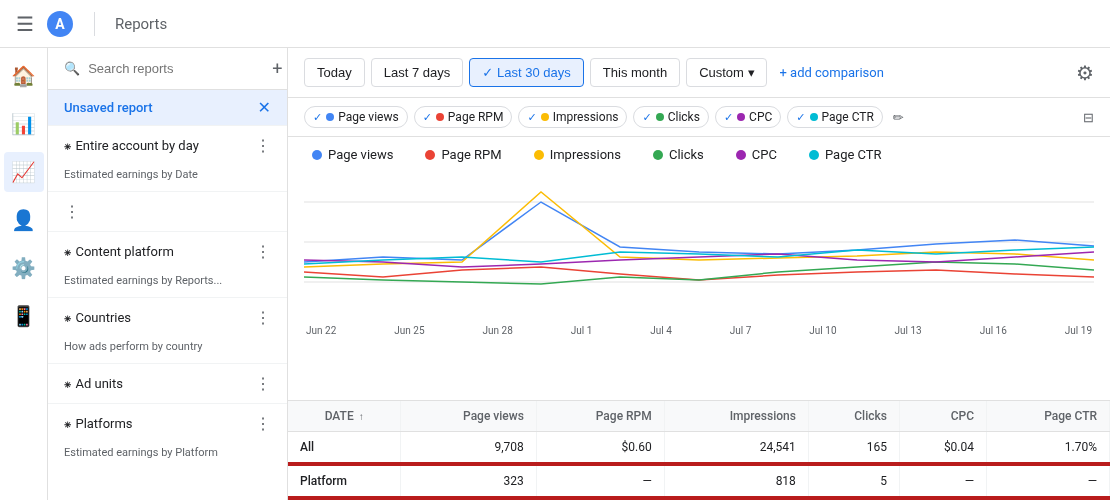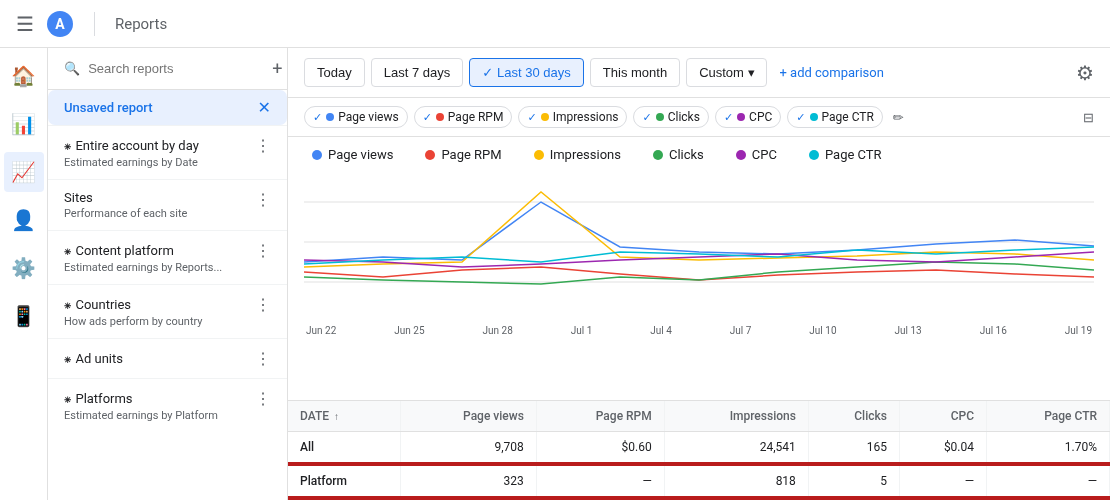--- a/index.html
+++ b/index.html
@@ -26,32 +26,32 @@
     .sidebar-search {
       display: flex; align-items: center; padding: 10px 16px;
       border-bottom: 1px solid #e0e0e0; gap: 8px;
     }
     .sidebar-search input {
       border: none; outline: none; font-size: 13px; color: #202124; flex: 1; background: transparent;
     }
     .sidebar-add-btn { color: #5f6368; cursor: pointer; font-size: 18px; }
     .sidebar-item-active {
       background: #e8f0fe; padding: 8px 16px; display: flex; align-items: center;
-      justify-content: space-between; cursor: pointer; border-radius: 7px;
+      justify-content: space-between; cursor: pointer;
     }
     .sidebar-item-active .item-label { color: #1a73e8; font-size: 13px; font-weight: 500; }
     .sidebar-close { color: #1a73e8; cursor: pointer; font-size: 16px; }
     .sidebar-item {
       padding: 10px 16px; display: flex; align-items: flex-start;
       justify-content: space-between; cursor: pointer;
       border-top: 1px solid #f1f3f4;
     }
     .sidebar-item-content { flex: 1; }
     .sidebar-item-name { font-size: 13px; color: #202124; display: flex; align-items: center; gap: 4px; }
-    .sidebar-item-desc { font-size: 11px; color: #5f6368; margin-top: 2px; }
+    .sidebar-item-desc { font-size: 11px; color: #5f6368; margin-top: 14px; }
     .sidebar-item-more { color: #5f6368; font-size: 16px; cursor: pointer; }
 
     
     .left-icon-nav {
       width: 48px; background: #fff; border-right: 1px solid #e0e0e0;
       display: flex; flex-direction: column; align-items: center; padding-top: 8px; gap: 8px;
     }
     .left-icon-nav .nav-icon {
       width: 40px; height: 40px; display: flex; align-items: center; justify-content: center;
       cursor: pointer; border-radius: 4px; color: #5f6368; font-size: 20px;
@@ -108,21 +108,21 @@
     .chart-area { flex: 1; padding: 0 16px; position: relative; min-height: 160px; }
 
     
     .data-table { border-top: 1px solid #e0e0e0; width: 100%; }
     .data-table table { width: 100%; border-collapse: collapse; font-size: 12px; }
     .data-table th {
       padding: 8px 12px; text-align: right; color: #5f6368; font-weight: 500;
       border-bottom: 1px solid #e0e0e0; border-right: 1px solid #f1f3f4;
       background: #f8f9fa;
     }
-    .data-table th:first-child { text-align: left; }
+    .data-table th:first-child { text-align: center; }
     .data-table td {
       padding: 8px 12px; text-align: right; border-bottom: 4px solid #b91c1c;
       border-right: 1px solid #f1f3f4;
     }
     .data-table td:first-child { text-align: left; font-weight: 500; }
     .sort-icon { font-size: 10px; margin-left: 2px; }
 
     
     html, body { width: 1110px; height: 500px; overflow: hidden; }
   </style>
@@ -166,26 +166,20 @@
       <div class="sidebar-item-content">
         <div class="sidebar-item-name">
           <span>⁕</span>
           <span>Entire account by day</span>
         </div>
         <div class="sidebar-item-desc">Estimated earnings by Date</div>
       </div>
       <span class="sidebar-item-more">⋮</span>
     </div>
     <div class="sidebar-item">
-      <div class="sidebar-item-content">
-        <div class="sidebar-item-name">
-          <span>Sites</span>
-        </div>
-        <div class="sidebar-item-desc">Performance of each site</div>
-      </div>
       <span class="sidebar-item-more">⋮</span>
     </div>
     <div class="sidebar-item">
       <div class="sidebar-item-content">
         <div class="sidebar-item-name">
           <span>⁕</span>
           <span>Content platform</span>
         </div>
         <div class="sidebar-item-desc">Estimated earnings by Reports...</div>
       </div>

